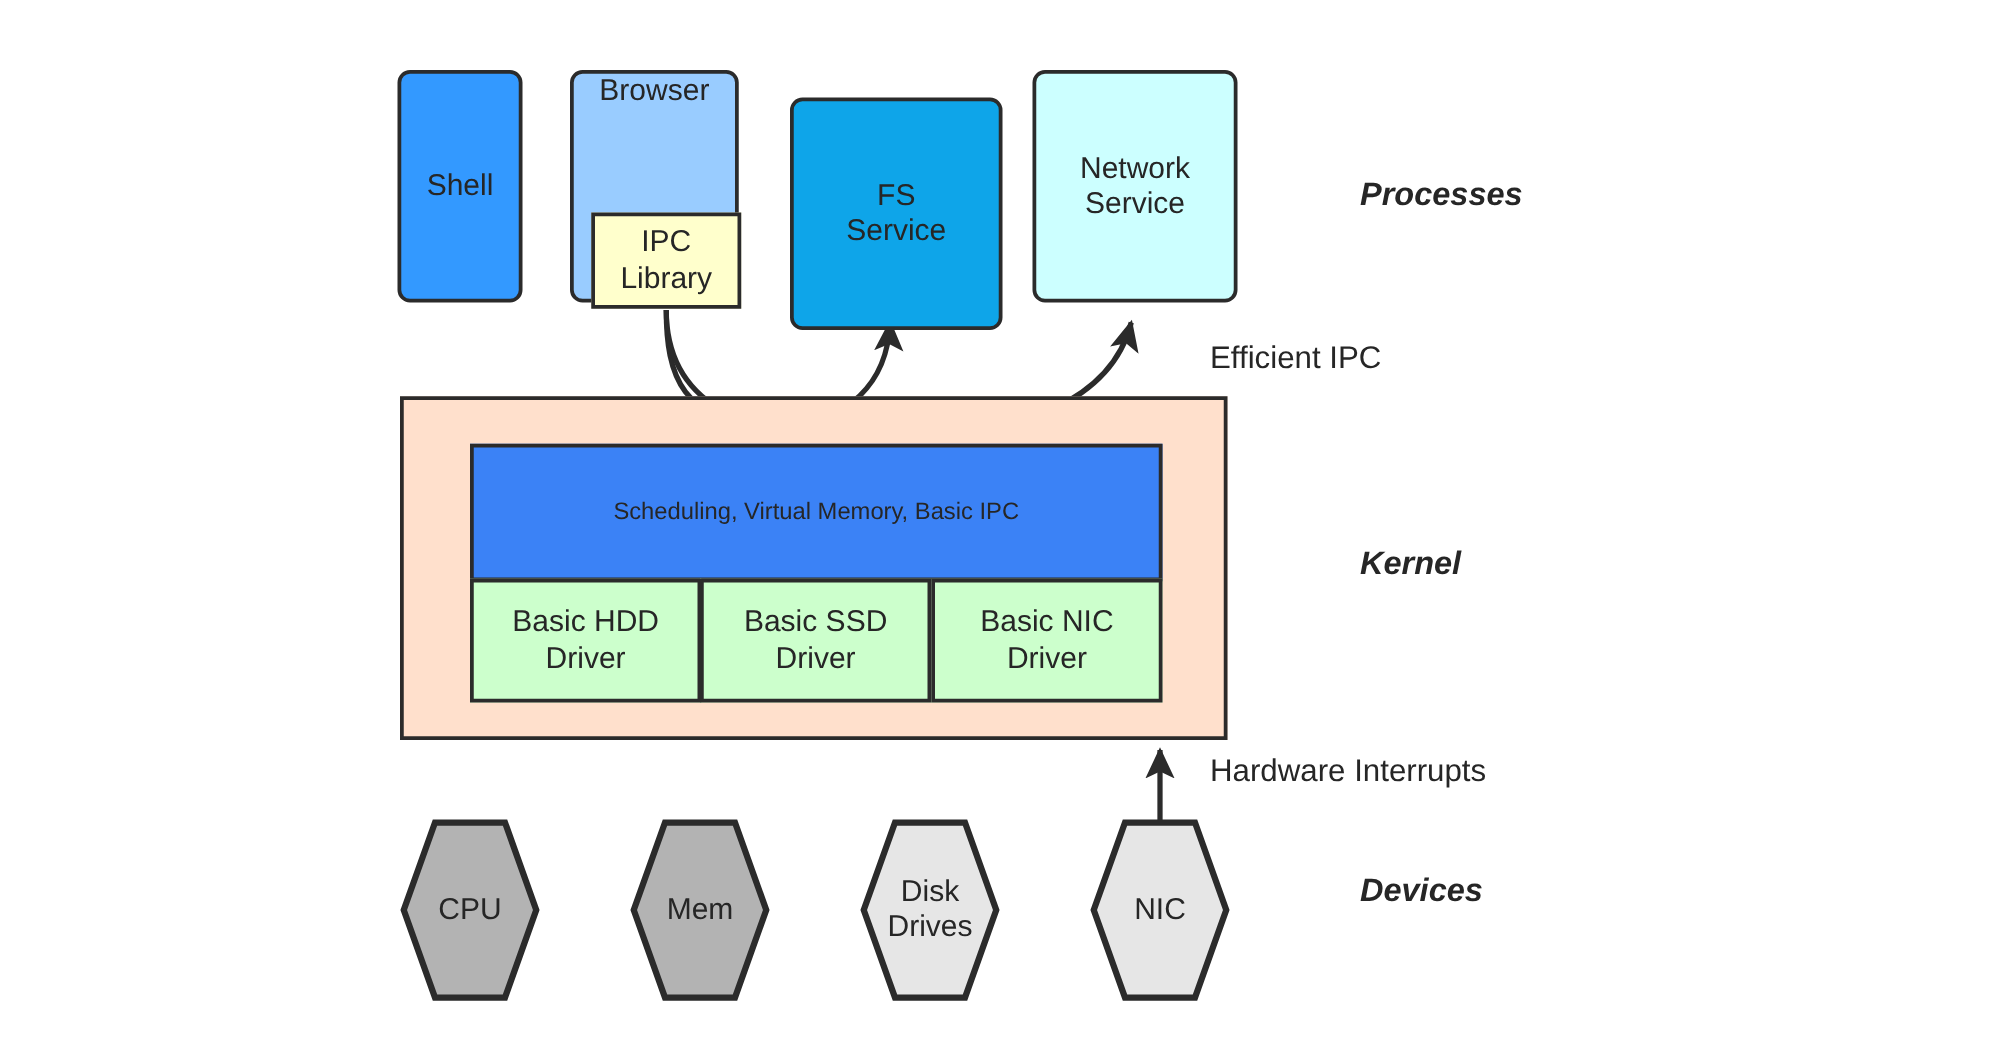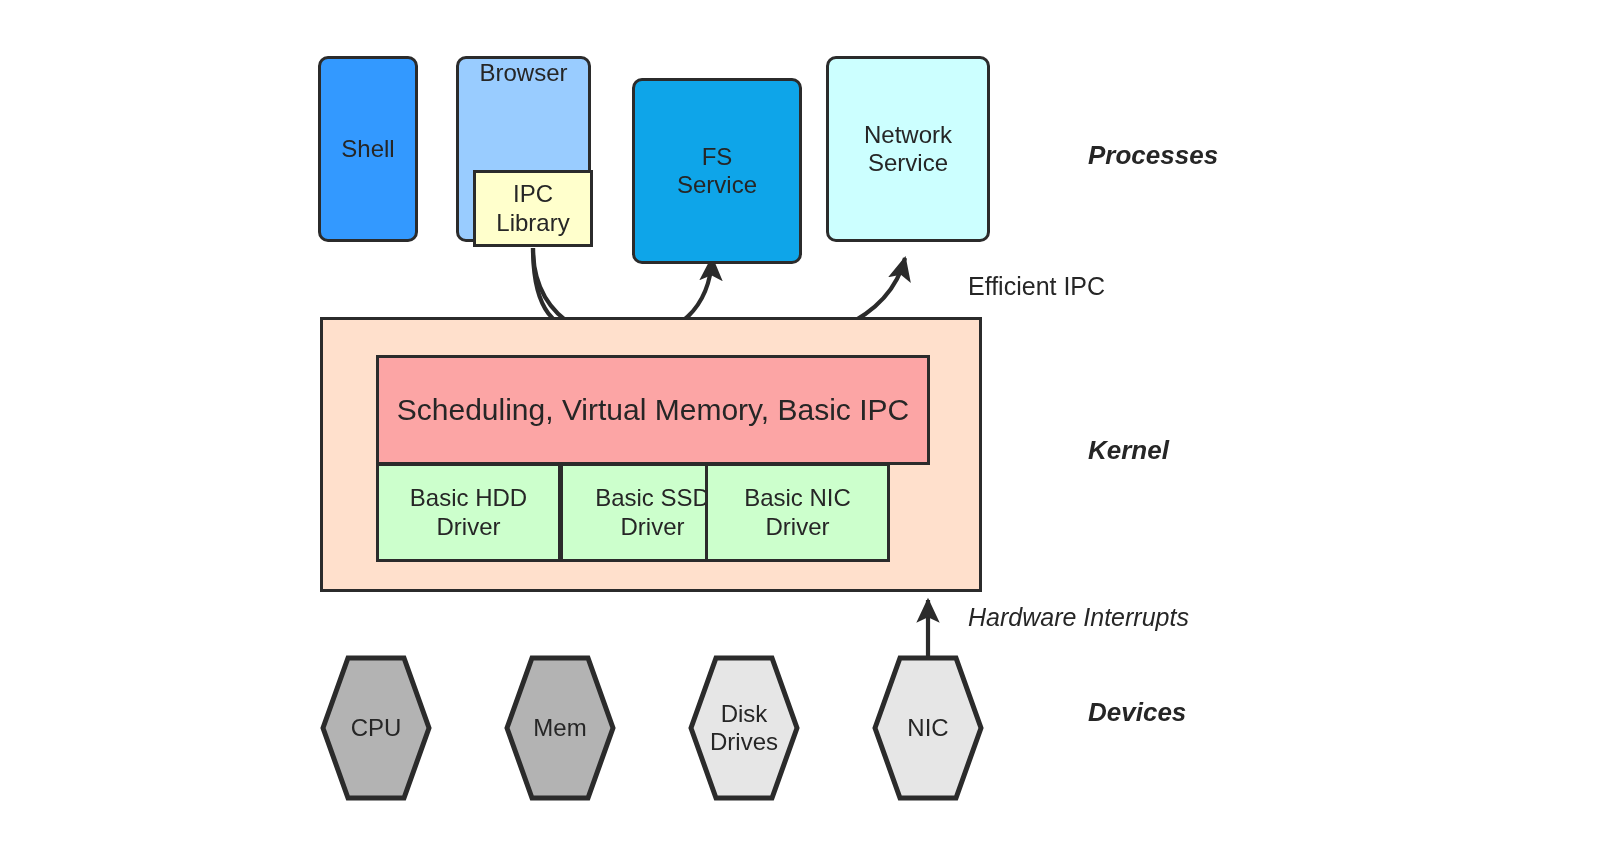--- a/index.html
+++ b/index.html
@@ -52,33 +52,33 @@
   }
 
   .kernel-box {
     left: 320px; top: 317px; width: 662px; height: 275px;
     background: #ffe0cc;
     border-radius: 0;
     display: block;
   }
   .core-box {
     left: 376px; top: 355px; width: 554px; height: 110px;
-    background: #fca5a5;
-    border-radius: 0;
-    font-size: 30px;
+    background: #3b82f6;
+    border-radius: 0;
+    font-size: 19px;
   }
   .driver-box {
     top: 463px; width: 185px; height: 99px;
     background: #ccffcc;
     border-radius: 0;
     font-size: 24px;
   }
   .drv-hdd { left: 376px; }
   .drv-ssd { left: 560px; }
-  .drv-nic { left: 705px; }
+  .drv-nic { left: 745px; }
 
   .device {
     position: absolute;
     width: 112px;
     height: 146px;
     display: flex;
     align-items: center;
     justify-content: center;
     text-align: center;
     font-size: 24px;
@@ -100,21 +100,21 @@
     color: #262626;
     white-space: nowrap;
   }
   .side-label.bold { font-weight: bold; font-size: 26px; font-style: italic; }
   .side-label.plain { font-weight: normal; font-size: 25px; }
 
   .lbl-processes { left: 1088px; top: 140px; }
   .lbl-kernel    { left: 1088px; top: 435px; }
   .lbl-devices   { left: 1088px; top: 697px; }
   .lbl-ipc       { left: 968px; top: 272px; }
-  .lbl-hw        { left: 968px; top: 603px; font-style: italic; }
+  .lbl-hw        { left: 968px; top: 603px; }
 </style>
 </head>
 <body>
 
 <div id="canvas">
 
   <svg id="svg-layer" viewBox="0 0 1608 849">
     <defs>
       <marker id="arrowFilled" viewBox="0 0 12 12" refX="10.5" refY="6" markerWidth="6.2" markerHeight="6.2" orient="auto-start-reverse">
         <path d="M 0 0.6 L 11.5 6 L 0 11.4 L 2.6 6 Z" fill="#2b2b2b"></path>

